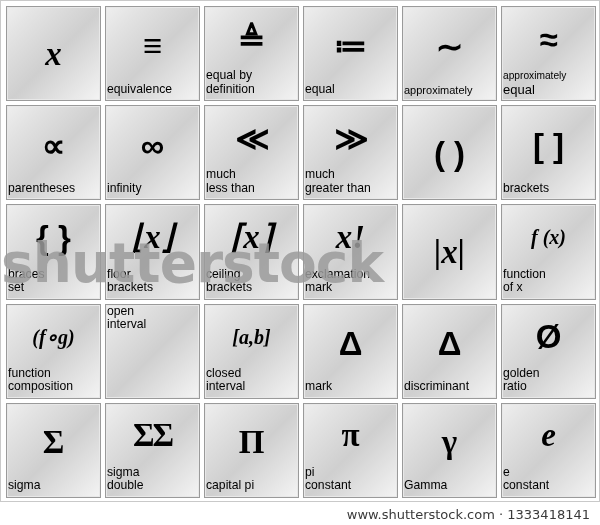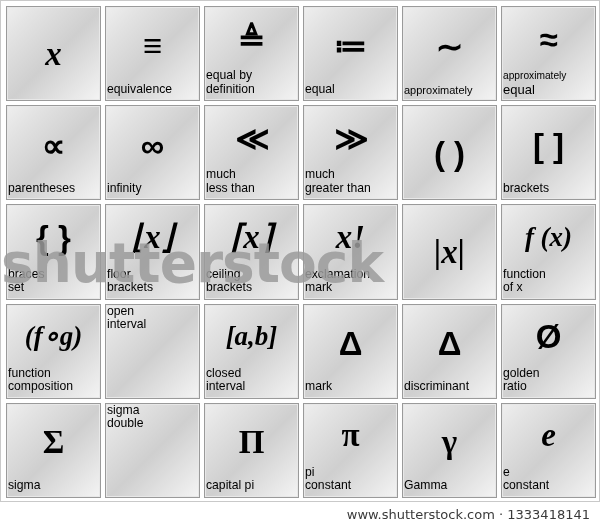--- a/index.html
+++ b/index.html
@@ -67,21 +67,21 @@
   }
 
   .sym-inner {
     font-size: 33px;
     font-weight: 700;
     letter-spacing: 0px;
     white-space: nowrap;
   }
   .sym-inner.italic { font-style: italic; }
   .sym-inner.sans { font-family: "Liberation Sans", sans-serif; }
-  .sym-inner.small { font-size: 27px; }
+  .sym-inner.small { font-size: 20px; }
   .sym-inner.tight { letter-spacing: -2px; }
 
   .label {
     flex: 0 0 auto;
     width: 100%;
     text-align: left;
     font-family: "Liberation Sans", sans-serif;
     font-weight: 400;
     font-size: 12.2px;
     line-height: 13.5px;
@@ -289,20 +289,23 @@
         <div class="label">golden
 ratio</div>
       </div>
       <div class="cell">
         <div class="sym">
           <span class="sym-inner">Σ</span>
         </div>
         <div class="label">sigma</div>
       </div>
       <div class="cell">
+        <div class="sym">
+          <span class="sym-inner tight">ΣΣ</span>
+        </div>
         <div class="label">sigma
 double</div>
       </div>
       <div class="cell">
         <div class="sym">
           <span class="sym-inner">Π</span>
         </div>
         <div class="label">capital pi</div>
       </div>
       <div class="cell">

